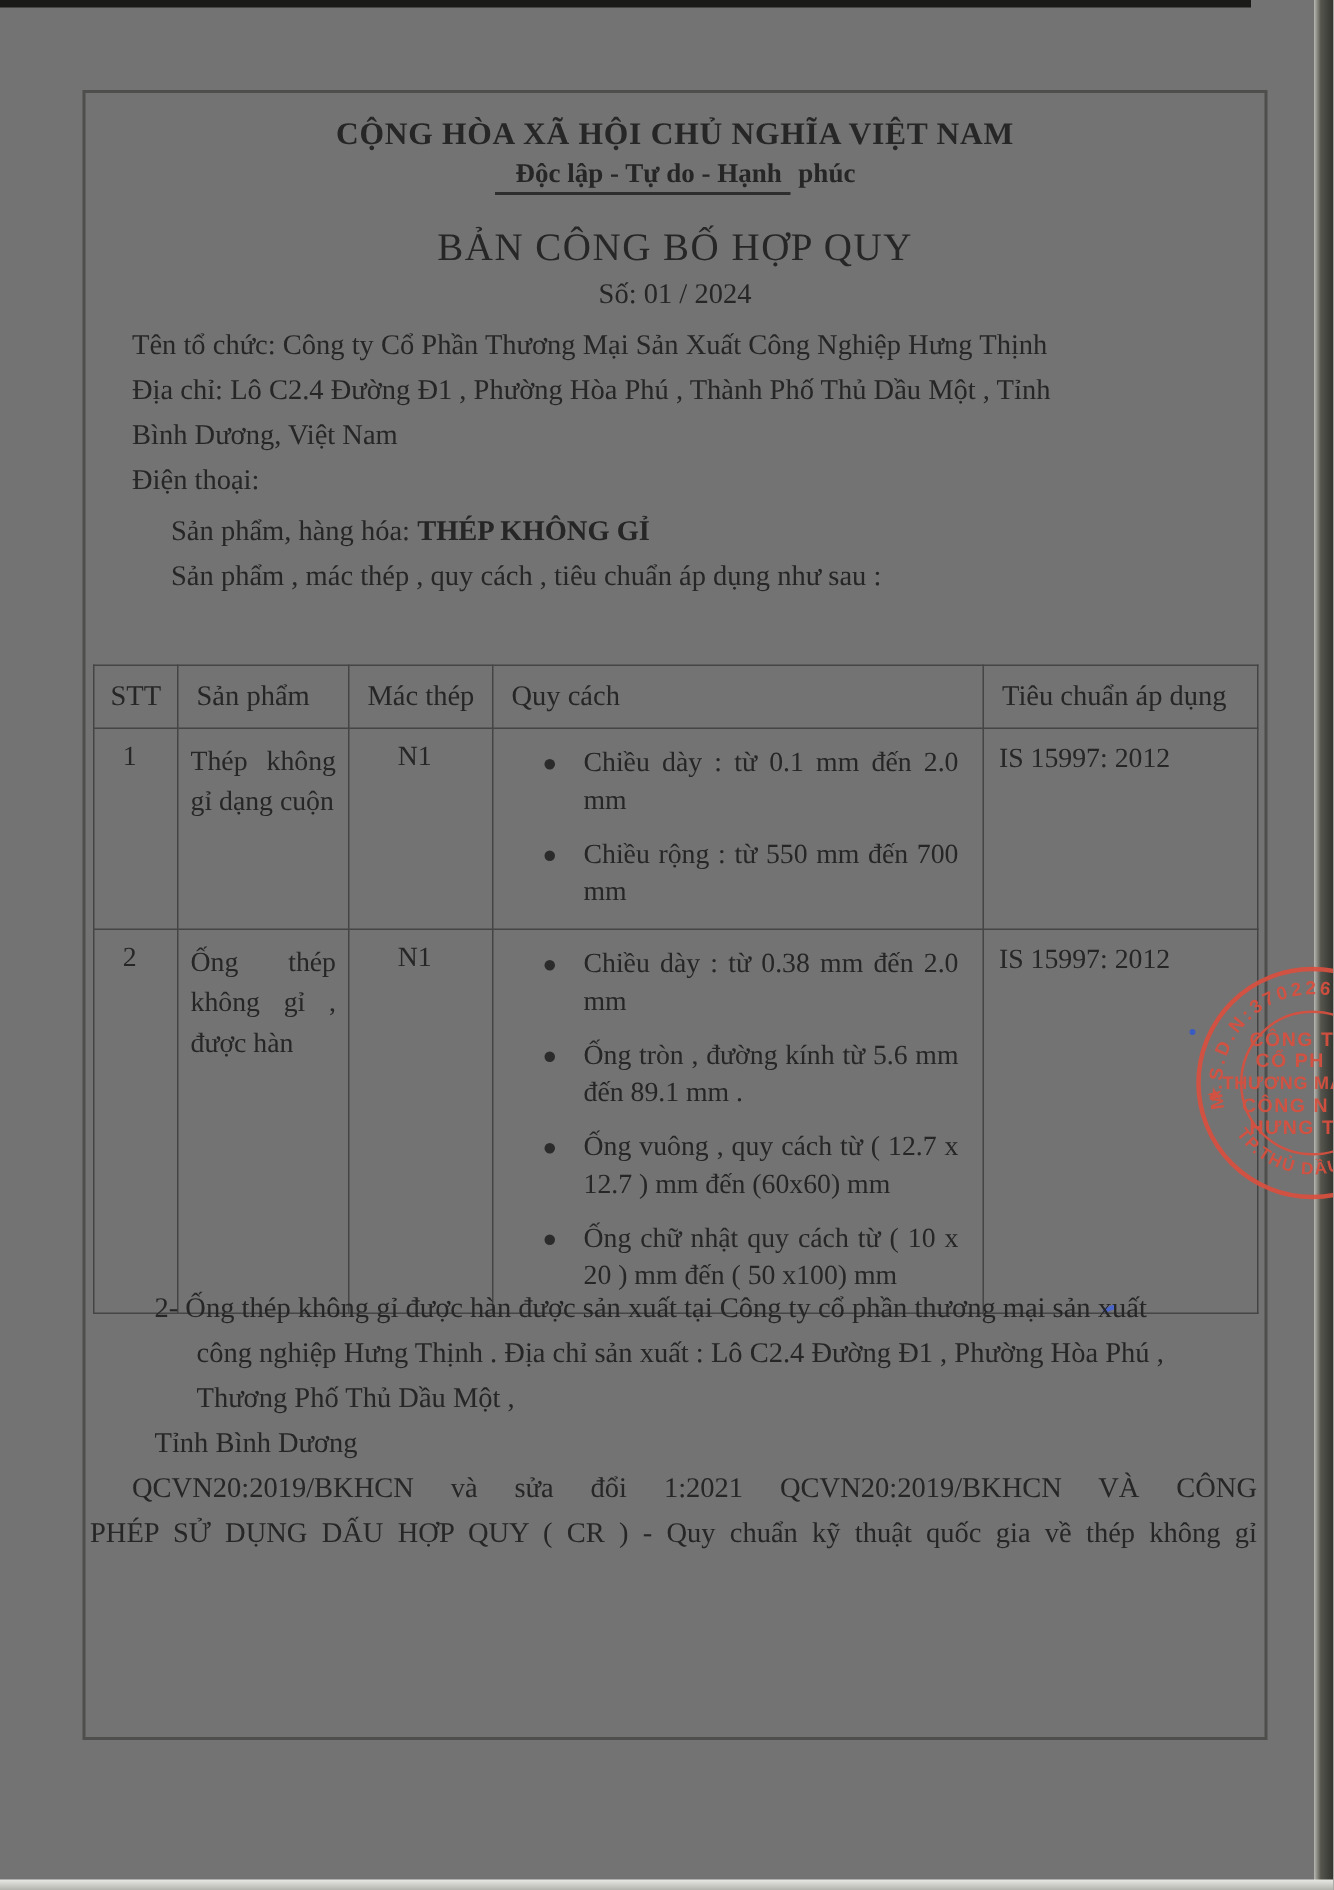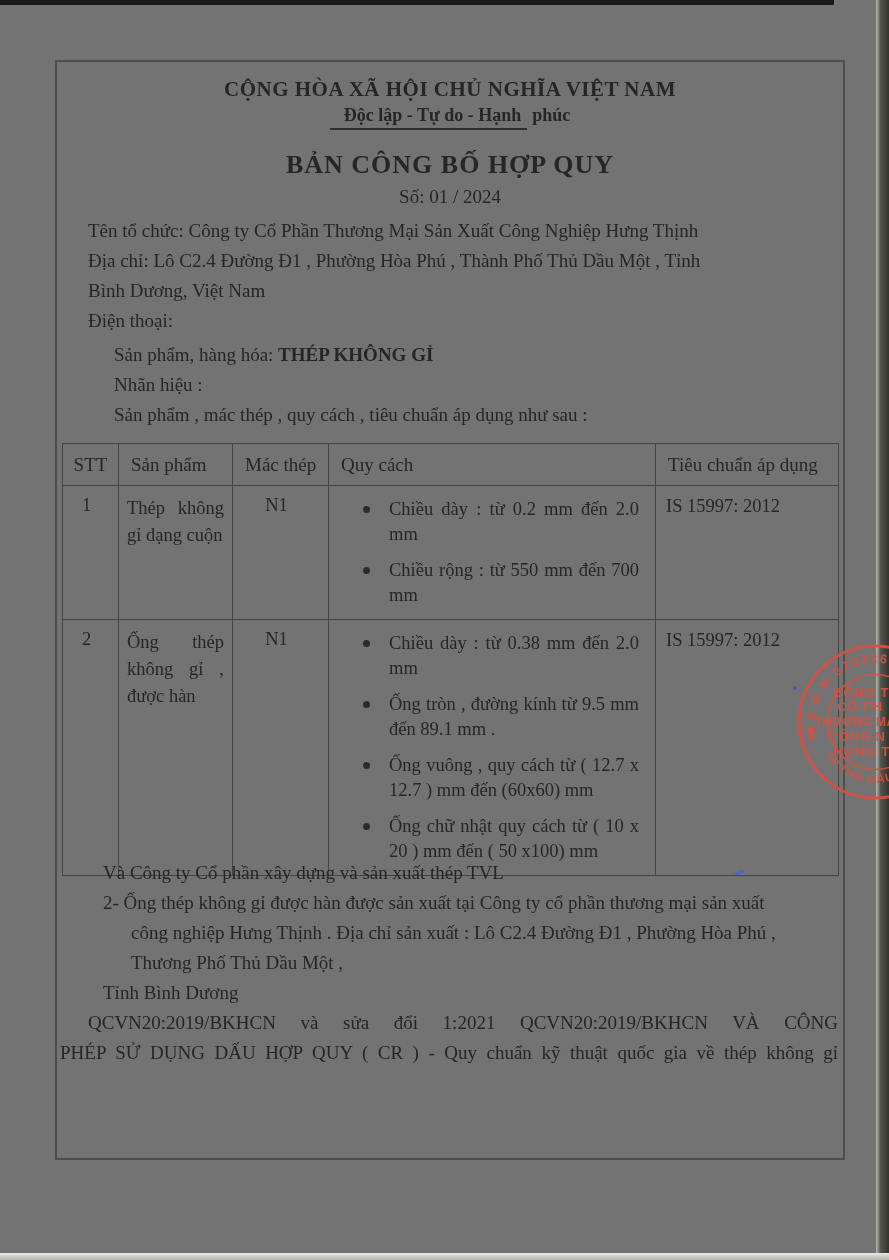--- a/index.html
+++ b/index.html
@@ -19,21 +19,21 @@
   .speck.s2{left:735px;top:871px;width:9px;height:3px;background:#4a66c9;border-radius:2px;transform:rotate(-20deg);}
 
   
   .frame{position:absolute;left:55px;top:60px;width:786px;height:1096px;
     border:2px solid #4e4e4c;}
 
   .h1{text-align:center;font-weight:bold;font-size:21px;margin-top:15px;letter-spacing:.5px;}
   .h2{text-align:center;font-size:18px;font-weight:bold;margin-top:3px;}
   .h2 .u{border-bottom:2px solid #2e2e2e;padding:0 6px 3px 14px;}
   .h2 .rest{margin-left:5px;}
-  .title{text-align:center;font-size:26px;font-weight:bold;margin-top:24px;letter-spacing:1px;}
+  .title{text-align:center;font-size:26px;font-weight:normal;margin-top:24px;letter-spacing:1px;}
   .num{text-align:center;font-size:19px;margin-top:6px;}
 
   .info{margin:8px 36px 0 31px;font-size:19px;line-height:30px;}
   .info p{margin:0;}
   .info .ind{margin-left:26px;}
   .info .mt{margin-top:4px;}
   .info b{font-weight:bold;}
 
   table.doc-table{position:absolute;left:5px;top:381px;width:776px;
     border-collapse:collapse;table-layout:fixed;font-size:18.5px;}
@@ -78,21 +78,20 @@
 
     <div class="title">BẢN CÔNG BỐ HỢP QUY</div>
     <div class="num">Số: 01 / 2024</div>
 
     <div class="info">
       <p>Tên tổ chức: Công ty Cổ Phần Thương Mại Sản Xuất Công Nghiệp Hưng Thịnh</p>
       <p>Địa chỉ: Lô C2.4 Đường Đ1 , Phường Hòa Phú , Thành Phố Thủ Dầu Một , Tỉnh</p>
       <p>Bình Dương, Việt Nam</p>
       <p>Điện thoại:</p>
       <p class="ind mt"><span>Sản phẩm, hàng hóa:</span> <b>THÉP KHÔNG GỈ</b></p>
-      <p class="ind">Nhãn hiệu :</p>
       <p class="ind">Sản phẩm , mác thép , quy cách , tiêu chuẩn áp dụng như sau :</p>
     </div>
 
     <table class="doc-table">
       <colgroup>
         <col style="width:56px">
           <col style="width:114px">
           <col style="width:96px">
           <col style="width:327px">
           <col style="width:183px">
@@ -106,45 +105,44 @@
           <th>Tiêu chuẩn áp dụng</th>
         </tr>
       </thead>
       <tbody>
         <tr style="height:95px">
           <td class="c">1</td>
           <td class="sp">Thép không gỉ dạng cuộn</td>
           <td class="c">N1</td>
           <td class="qc-cell">
             <ul class="qc">
-              <li>Chiều dày : từ 0.2 mm đến 2.0 mm</li>
+              <li>Chiều dày : từ 0.1 mm đến 2.0 mm</li>
               <li>Chiều rộng : từ 550 mm đến 700 mm</li>
             </ul>
           </td>
           <td class="std">IS 15997: 2012</td>
         </tr>
         <tr style="height:233px">
           <td class="c">2</td>
           <td class="sp">Ống thép không gỉ , được hàn</td>
           <td class="c">N1</td>
           <td class="qc-cell">
             <ul class="qc">
               <li>Chiều dày : từ 0.38 mm đến 2.0 mm</li>
-              <li>Ống tròn , đường kính từ 9.5 mm đến 89.1 mm .</li>
+              <li>Ống tròn , đường kính từ 5.6 mm đến 89.1 mm .</li>
               <li>Ống vuông , quy cách từ ( 12.7 x 12.7 ) mm đến (60x60) mm</li>
               <li>Ống chữ nhật quy cách từ ( 10 x 20 ) mm đến ( 50 x100) mm</li>
             </ul>
           </td>
           <td class="std">IS 15997: 2012</td>
         </tr>
       </tbody>
     </table>
 
     <div class="notes">
-      <p>Và Công ty Cổ phần xây dựng và sản xuất thép TVL</p>
       <p>2-  Ống thép không gỉ được hàn được sản xuất tại Công ty cổ phần thương mại sản xuất</p>
       <p class="hang">công nghiệp Hưng Thịnh . Địa chỉ sản xuất : Lô C2.4 Đường Đ1 , Phường Hòa Phú ,</p>
       <p class="hang">Thương Phố Thủ Dầu Một ,</p>
       <p>Tỉnh Bình Dương</p>
       <p class="jline q1">QCVN20:2019/BKHCN và sửa đổi 1:2021 QCVN20:2019/BKHCN VÀ CÔNG</p>
       <p class="jline q2">PHÉP SỬ DỤNG DẤU HỢP QUY ( CR ) -  Quy chuẩn kỹ thuật quốc gia về thép không gỉ</p>
     </div>
 
   </div>
 

